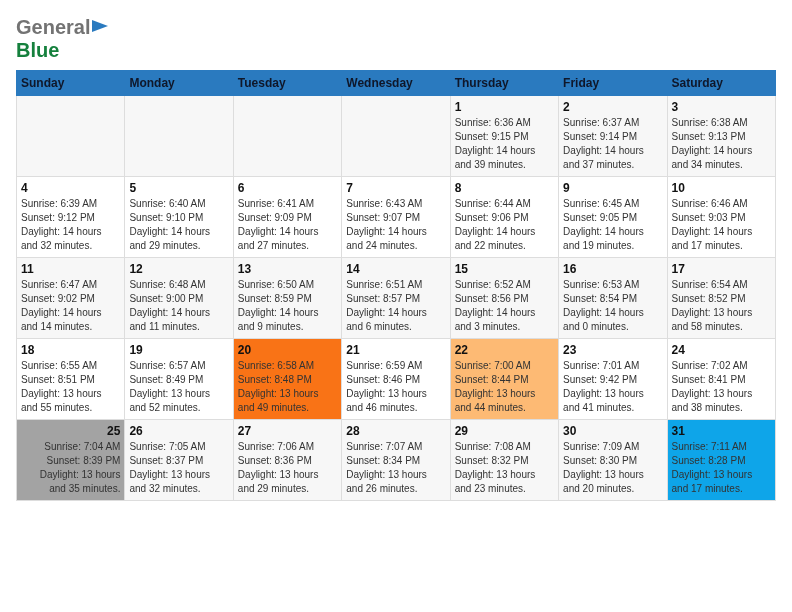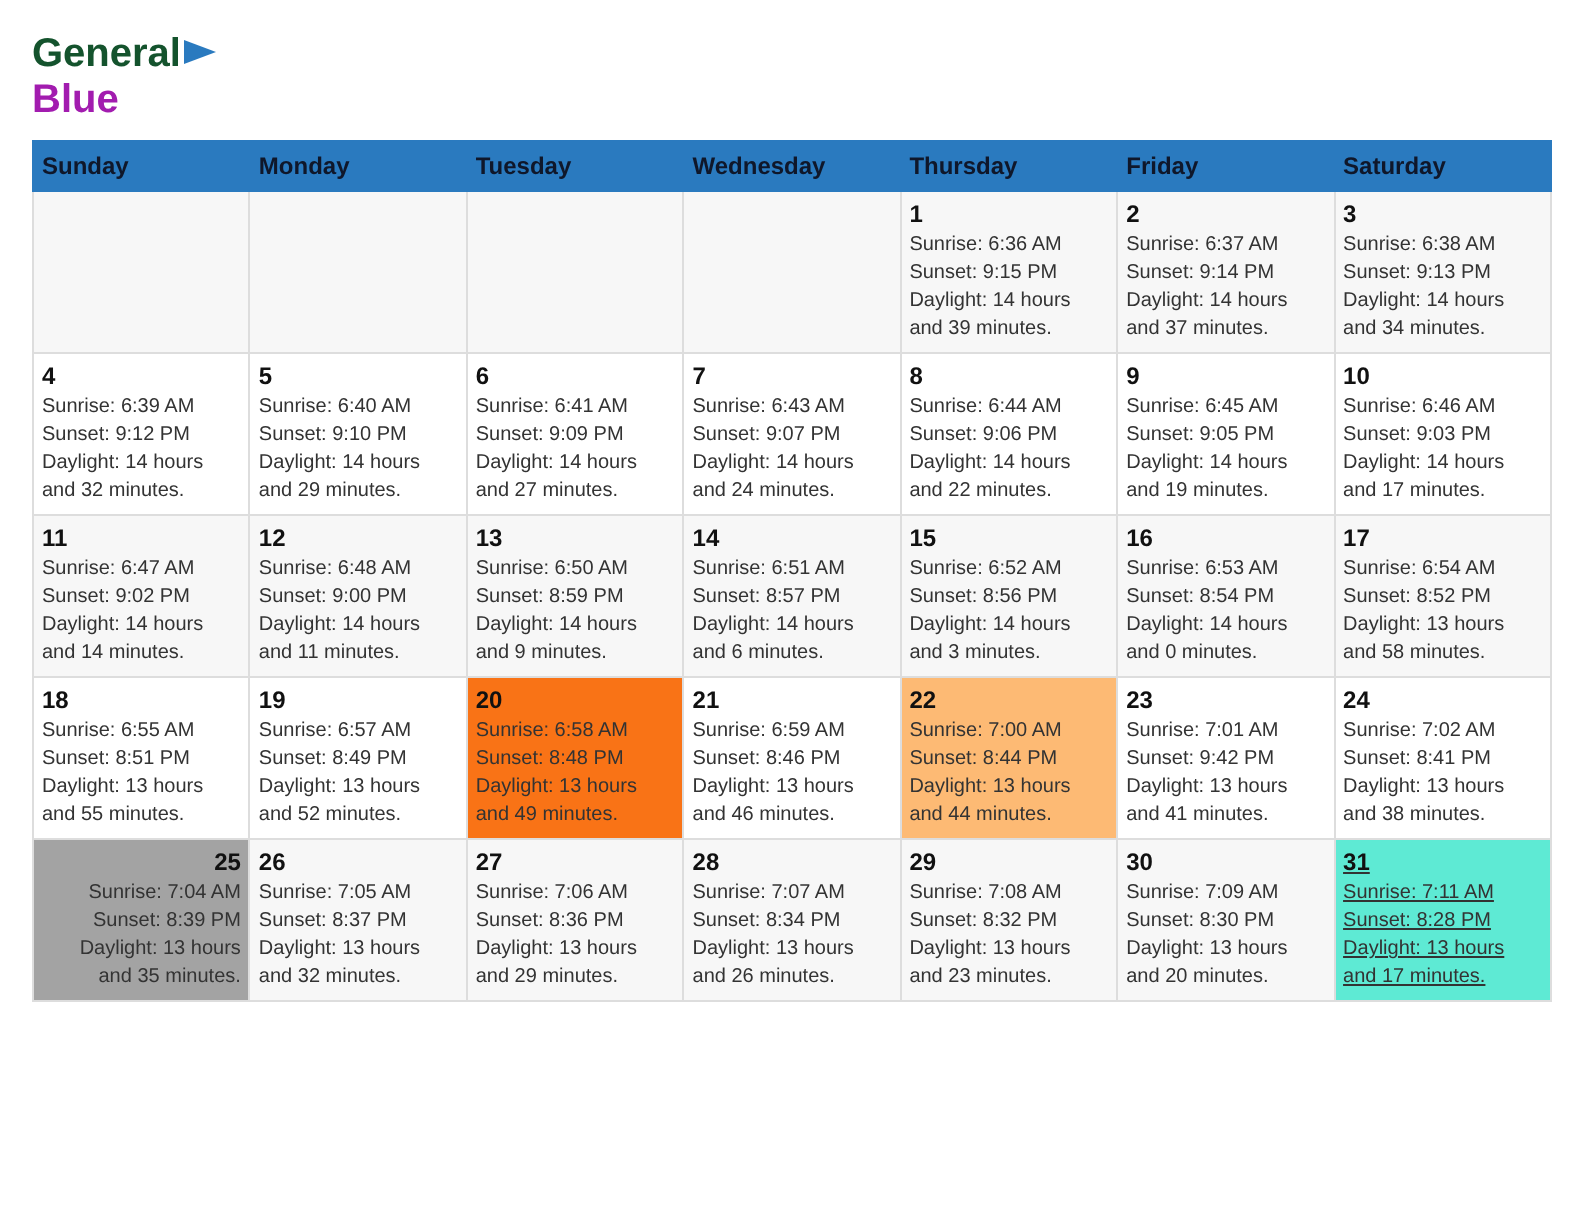--- a/index.html
+++ b/index.html
@@ -75,28 +75,28 @@
       color: #333;
     }
   </style>
 </head>
 <body>
 
 <div class="header">
   <div class="logo">
   <div style="display:flex;align-items:center;">
     <div style="position:relative;display:inline-block;">
-      <span style="font-size:20px;font-weight:bold;color:#14532d;margin-top:31px;">General</span>
+      <span style="font-size:20px;font-weight:bold;color:#737373;margin-top:31px;">General</span>
       <svg style="position:absolute;right:-18px;top:0;" width="16" height="20" viewBox="0 0 16 20">
         <polygon points="0,4 16,10 0,16" fill="#2a7abf"></polygon>
       </svg>
     </div>
   </div>
   <div>
-    <span style="font-size:20px;font-weight:bold;color:#a21caf;">Blue</span>
+    <span style="font-size:20px;font-weight:bold;color:#15803d;">Blue</span>
   </div>
 </div>
   <div class="title-block">
     <div class="month-title"></div>
     <div class="location"></div>
   </div>
 </div>
 
 <table>
   <thead>
@@ -327,21 +327,21 @@
 Daylight: 13 hours
 and 23 minutes.</div>
         </td>
         <td style="background-color: rgb(247, 247, 247);">
           <span class="day-num">30</span>
           <div class="day-info" style="white-space: pre-line;">Sunrise: 7:09 AM
 Sunset: 8:30 PM
 Daylight: 13 hours
 and 20 minutes.</div>
         </td>
-        <td style="background-color: #5eead4; text-decoration: underline;">
+        <td style="background-color: #0ea5e9;">
           <span class="day-num">31</span>
           <div class="day-info" style="white-space: pre-line;">Sunrise: 7:11 AM
 Sunset: 8:28 PM
 Daylight: 13 hours
 and 17 minutes.</div>
         </td>
       </tr>
     </tbody>
 </table>
 

